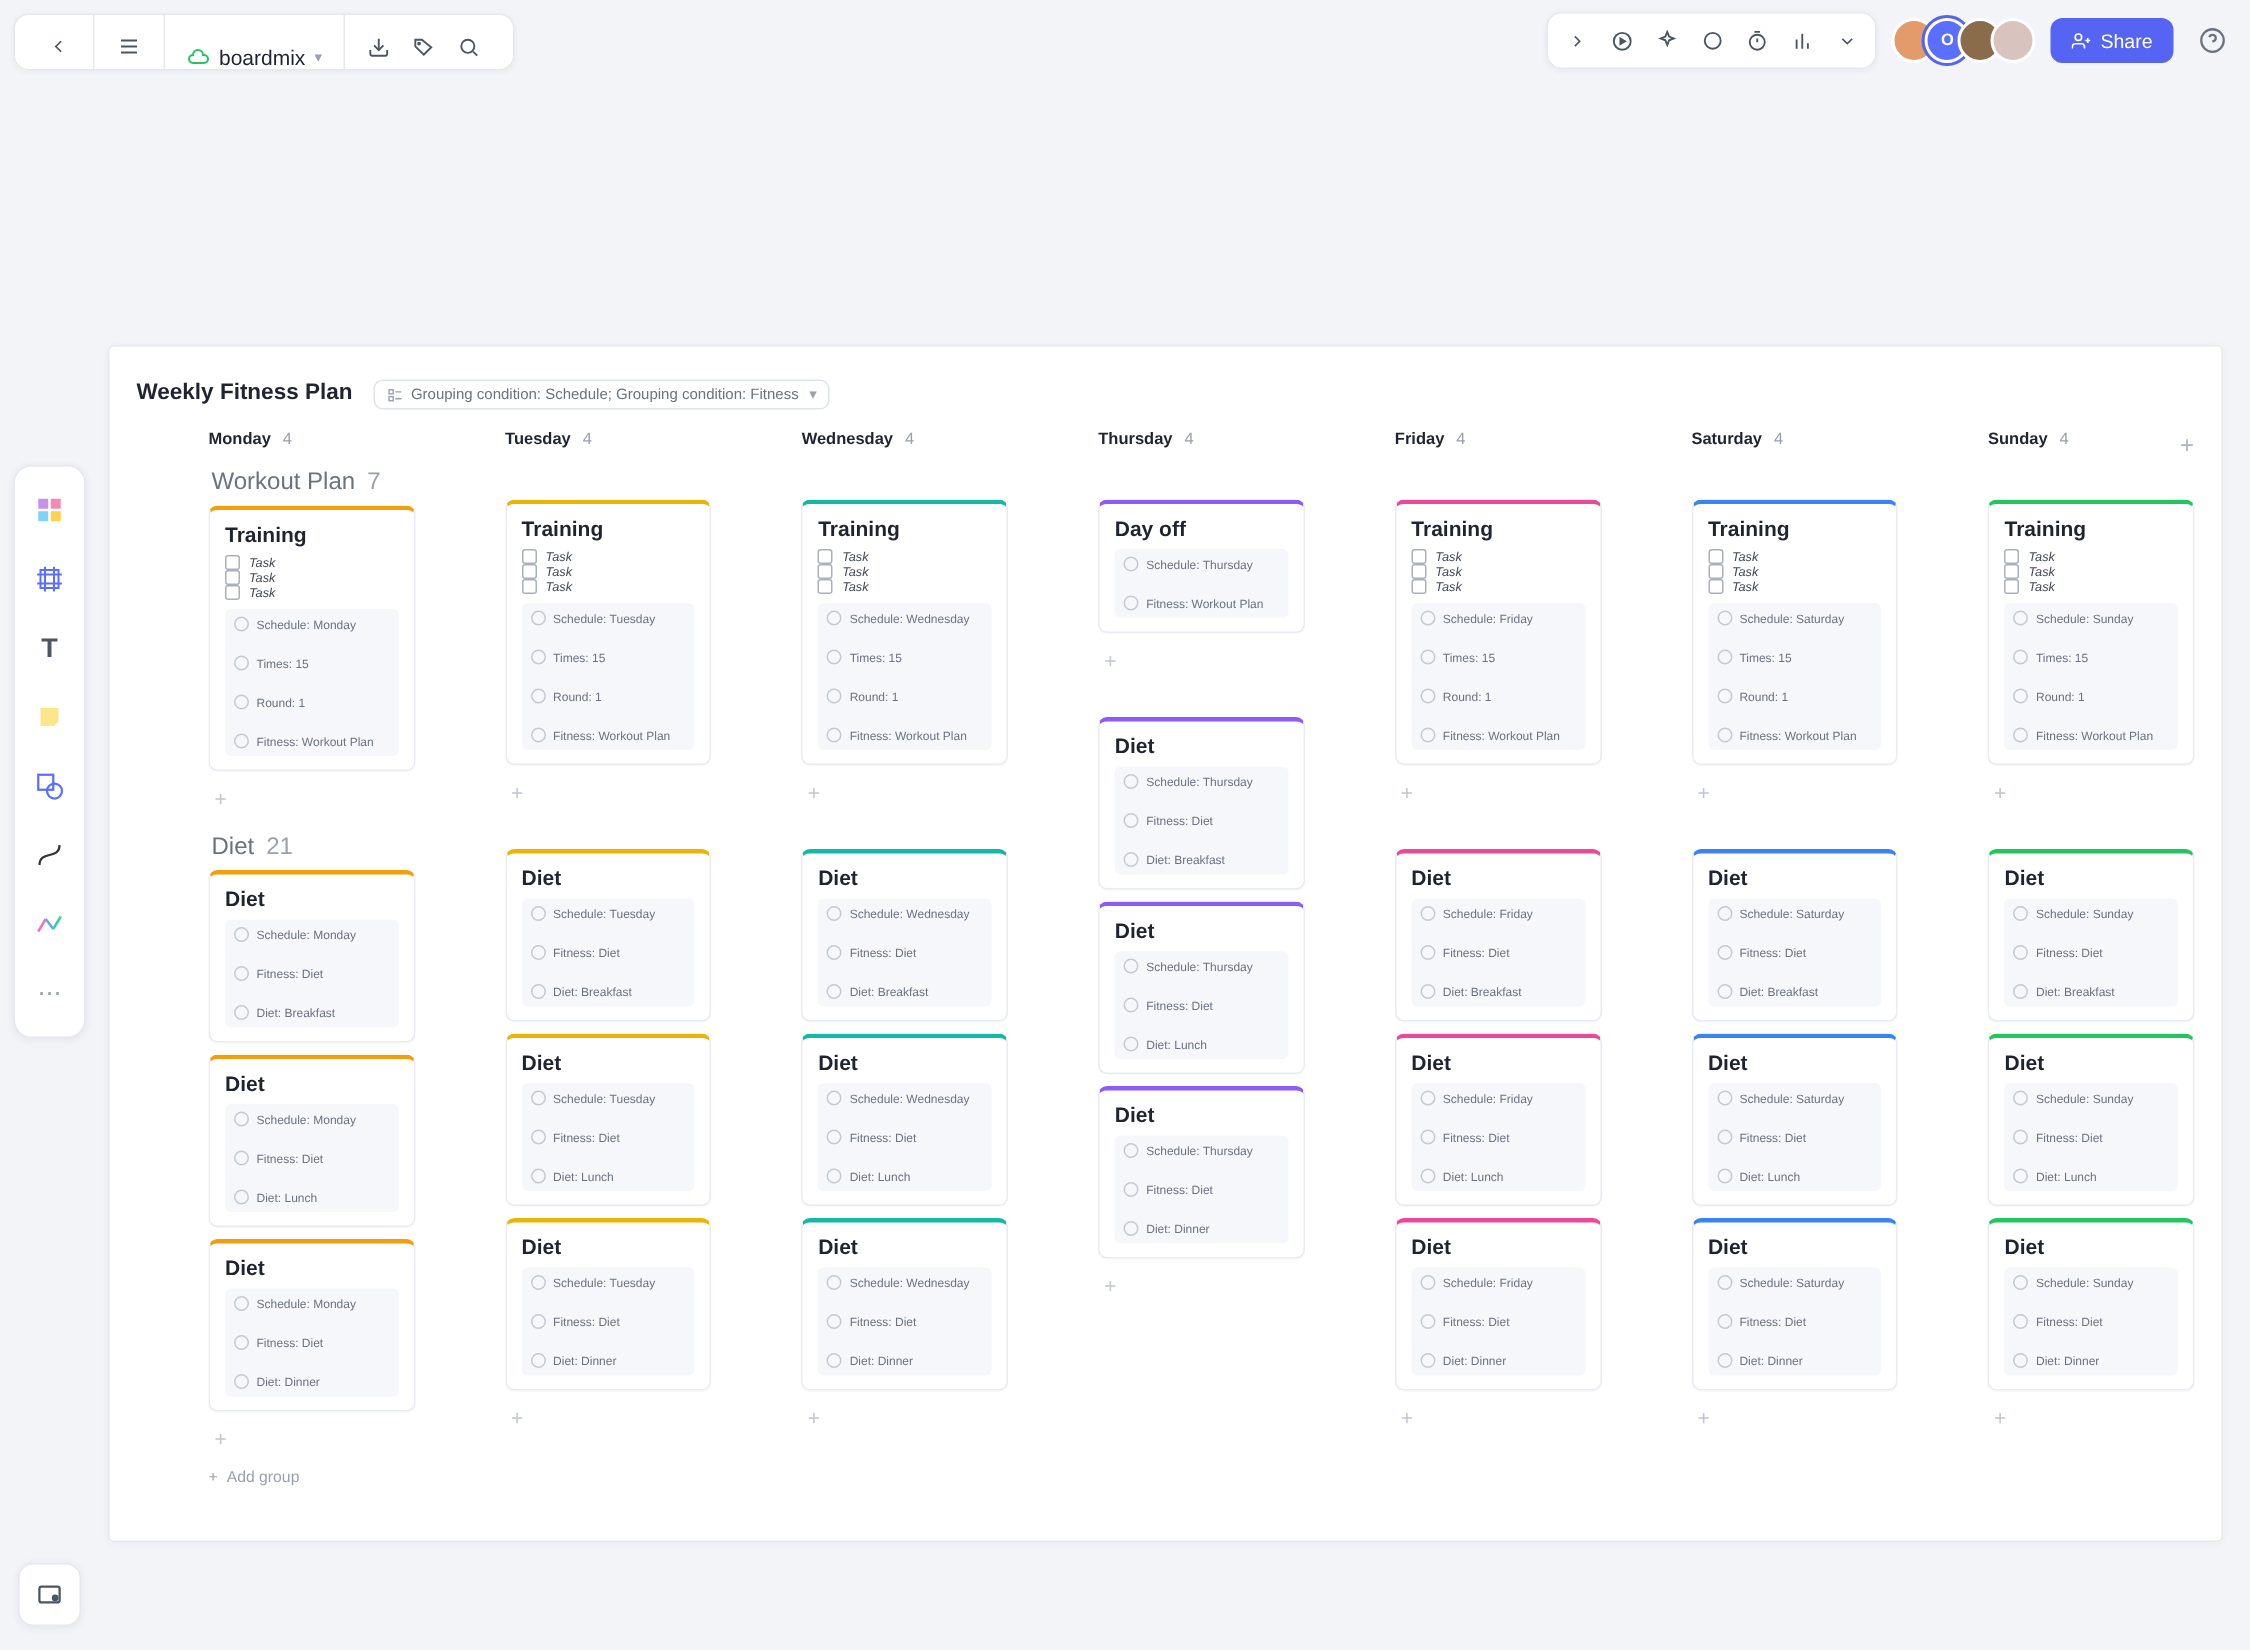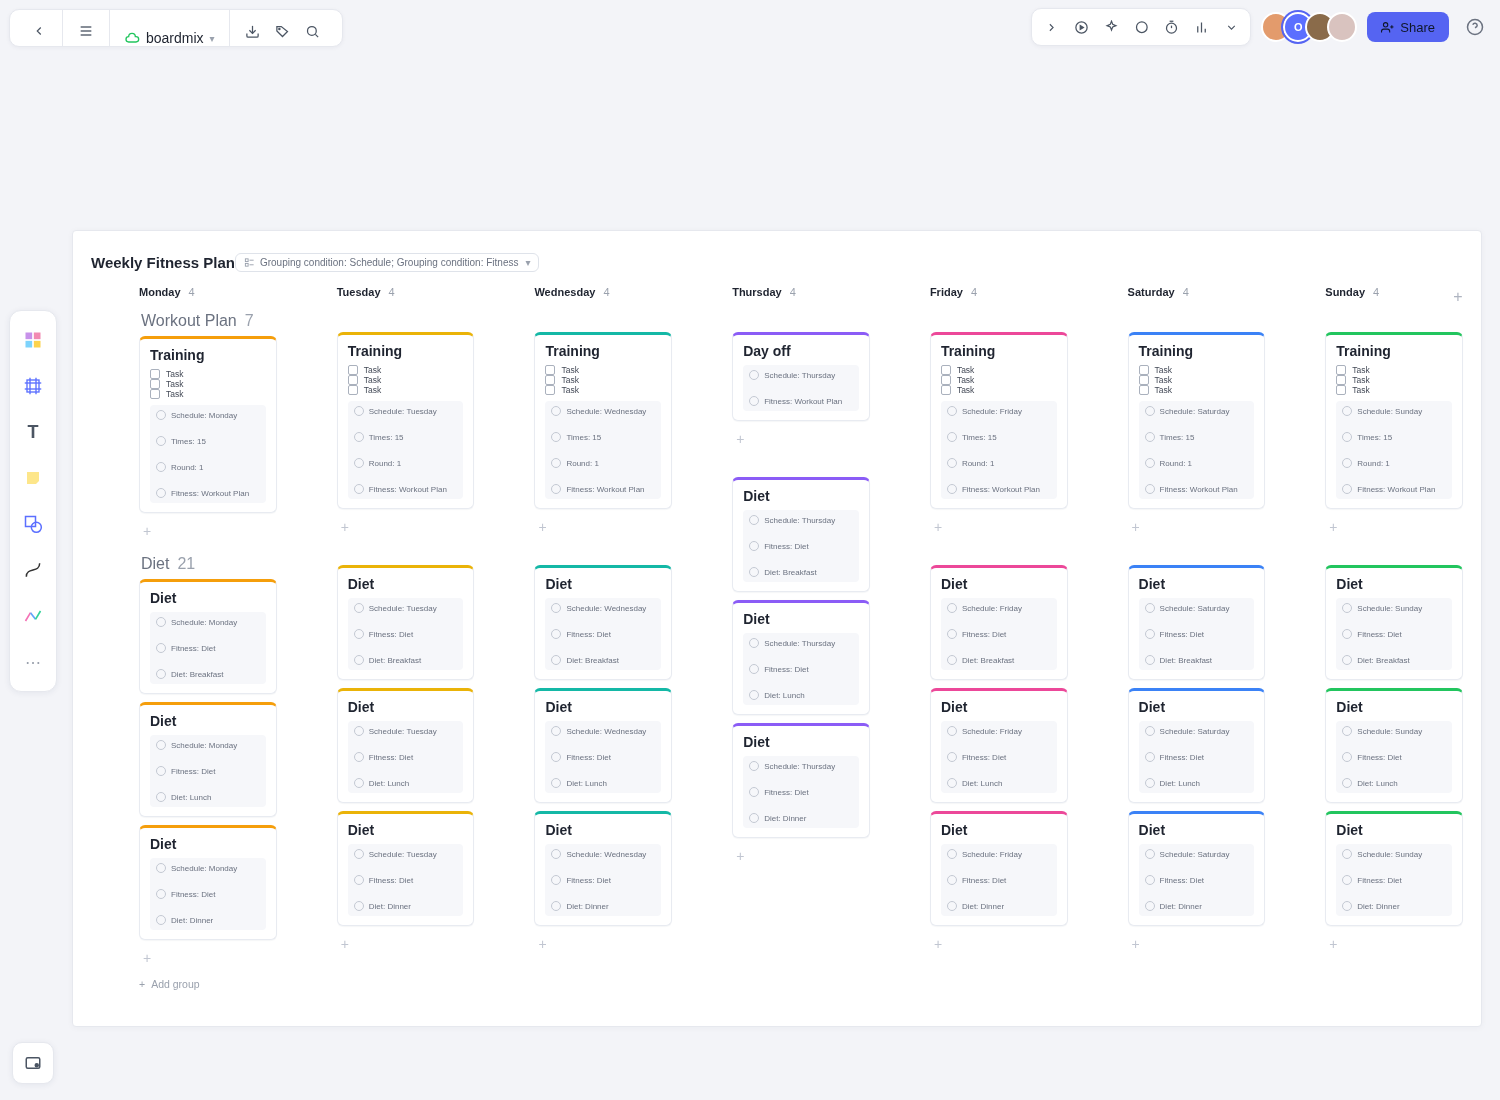--- a/index.html
+++ b/index.html
@@ -29,48 +29,48 @@
 
   .top-right-bar{position:absolute;top:9px;right:9px;height:36px;display:flex;align-items:center;gap:10px;}
   .tool-cluster{height:36px;background:var(--panel);border:1px solid var(--border);border-radius:10px;display:flex;align-items:center;padding:0 4px;box-shadow:0 1px 4px rgba(30,40,80,.05);}
   .avatars{display:flex;align-items:center;}
   .avatar{width:26px;height:26px;border-radius:50%;border:2px solid #fff;margin-left:-8px;display:flex;align-items:center;justify-content:center;font-size:11px;font-weight:600;color:#fff;}
   .avatar:first-child{margin-left:0;}
   .a1{background:#e39b6c;}
   .a2{background:#5b6fff;outline:2px solid #5564f2;}
   .a3{background:#8a6b4a;}
   .a4{background:#d9c3bf;}
-  .share-btn{height:30px;background:var(--accent);color:#0f172a;border:none;border-radius:8px;padding:0 14px;display:flex;align-items:center;gap:6px;font-size:13px;font-weight:500;cursor:pointer;}
+  .share-btn{height:30px;background:var(--accent);color:#ffffff;border:none;border-radius:8px;padding:0 14px;display:flex;align-items:center;gap:6px;font-size:13px;font-weight:500;cursor:pointer;}
   .help-btn{width:32px;height:32px;display:flex;align-items:center;justify-content:center;color:#6b7280;cursor:pointer;}
 
   
   .side-tools{position:absolute;top:310px;left:9px;background:var(--panel);border:1px solid var(--border);border-radius:12px;padding:8px 4px;display:flex;flex-direction:column;gap:4px;box-shadow:0 1px 6px rgba(30,40,80,.07);}
   .side-tools .tbtn{width:38px;height:42px;display:flex;align-items:center;justify-content:center;border-radius:8px;cursor:pointer;color:#4b5563;}
   .floating-btn{position:absolute;left:12px;bottom:16px;width:40px;height:40px;border-radius:10px;background:var(--panel);border:1px solid var(--border);display:flex;align-items:center;justify-content:center;color:#4b5563;box-shadow:0 1px 6px rgba(30,40,80,.07);cursor:pointer;}
 
   
   .canvas{position:absolute;top:230px;left:72px;right:18px;background:var(--panel);border:1px solid var(--border);border-radius:4px;padding:22px 18px 36px 18px;box-shadow:0 1px 6px rgba(30,40,80,.04);}
-  .board-header{display:flex;align-items:center;gap:0;margin-bottom:14px;}
+  .board-header{display:flex;align-items:flex-start;gap:14px;margin-bottom:14px;}
   .board-title{font-size:15px;font-weight:700;}
   .grouping-chip{border:1px solid var(--chip-border);border-radius:6px;padding:3px 8px;font-size:10px;color:var(--text-soft);display:flex;align-items:center;gap:5px;background:#fff;}
   .grouping-chip .caret{margin-left:2px;}
   .grouping-chip .gicon{color:#9aa1ad;}
 
   .columns{display:flex;gap:12px;position:relative;}
   .col{flex:1;min-width:0;margin-left:48px;}
   .col-head{display:flex;align-items:center;gap:8px;font-size:11px;font-weight:600;margin-bottom:6px;}
   .col-head .count{color:var(--text-faint);font-weight:500;}
   .add-col-btn{position:absolute;right:-6px;top:0;width:22px;height:22px;display:flex;align-items:center;justify-content:center;color:#aeb4c0;font-size:16px;cursor:pointer;}
 
   .group-label{font-size:16px;color:var(--text-soft);margin:14px 0 6px 2px;display:flex;align-items:center;gap:8px;}
   .group-label .count{color:var(--text-faint);}
 
   .card{border:1px solid #e8ebf1;border-top-width:3px;border-radius:6px;background:#fff;padding:8px 10px 9px 10px;margin-bottom:8px;box-shadow:0 0.5px 1px rgba(30,40,80,.04);}
   .card-title{font-size:14px;font-weight:600;margin-bottom:6px;}
-  .tasks{margin-bottom:6px;}
+  .tasks{margin-bottom:6px;font-style:italic;}
   .task{display:flex;align-items:center;gap:6px;font-size:8.5px;color:#444a57;}
   .task .box{width:8px;height:8px;border:1px solid #aab1bd;border-radius:2px;}
   .meta-block{background:#f6f7fa;border-radius:4px;padding:5px 6px;display:flex;flex-direction:column;gap:16px;}
   .meta-row{display:flex;align-items:center;gap:5px;font-size:8px;color:var(--text-soft);}
   .meta-row .dot{width:8px;height:8px;border:1px solid #c4c9d3;border-radius:50%;display:inline-block;}
   .add-card{color:#c1c6d1;font-size:14px;padding:2px 4px;cursor:pointer;}
   .add-group{display:flex;align-items:center;gap:6px;font-size:10.5px;color:var(--text-faint);margin-top:10px;cursor:pointer;}
 
   .c-mon{border-top-color:#f59e0b;}
   .c-tue{border-top-color:#eab308;}

